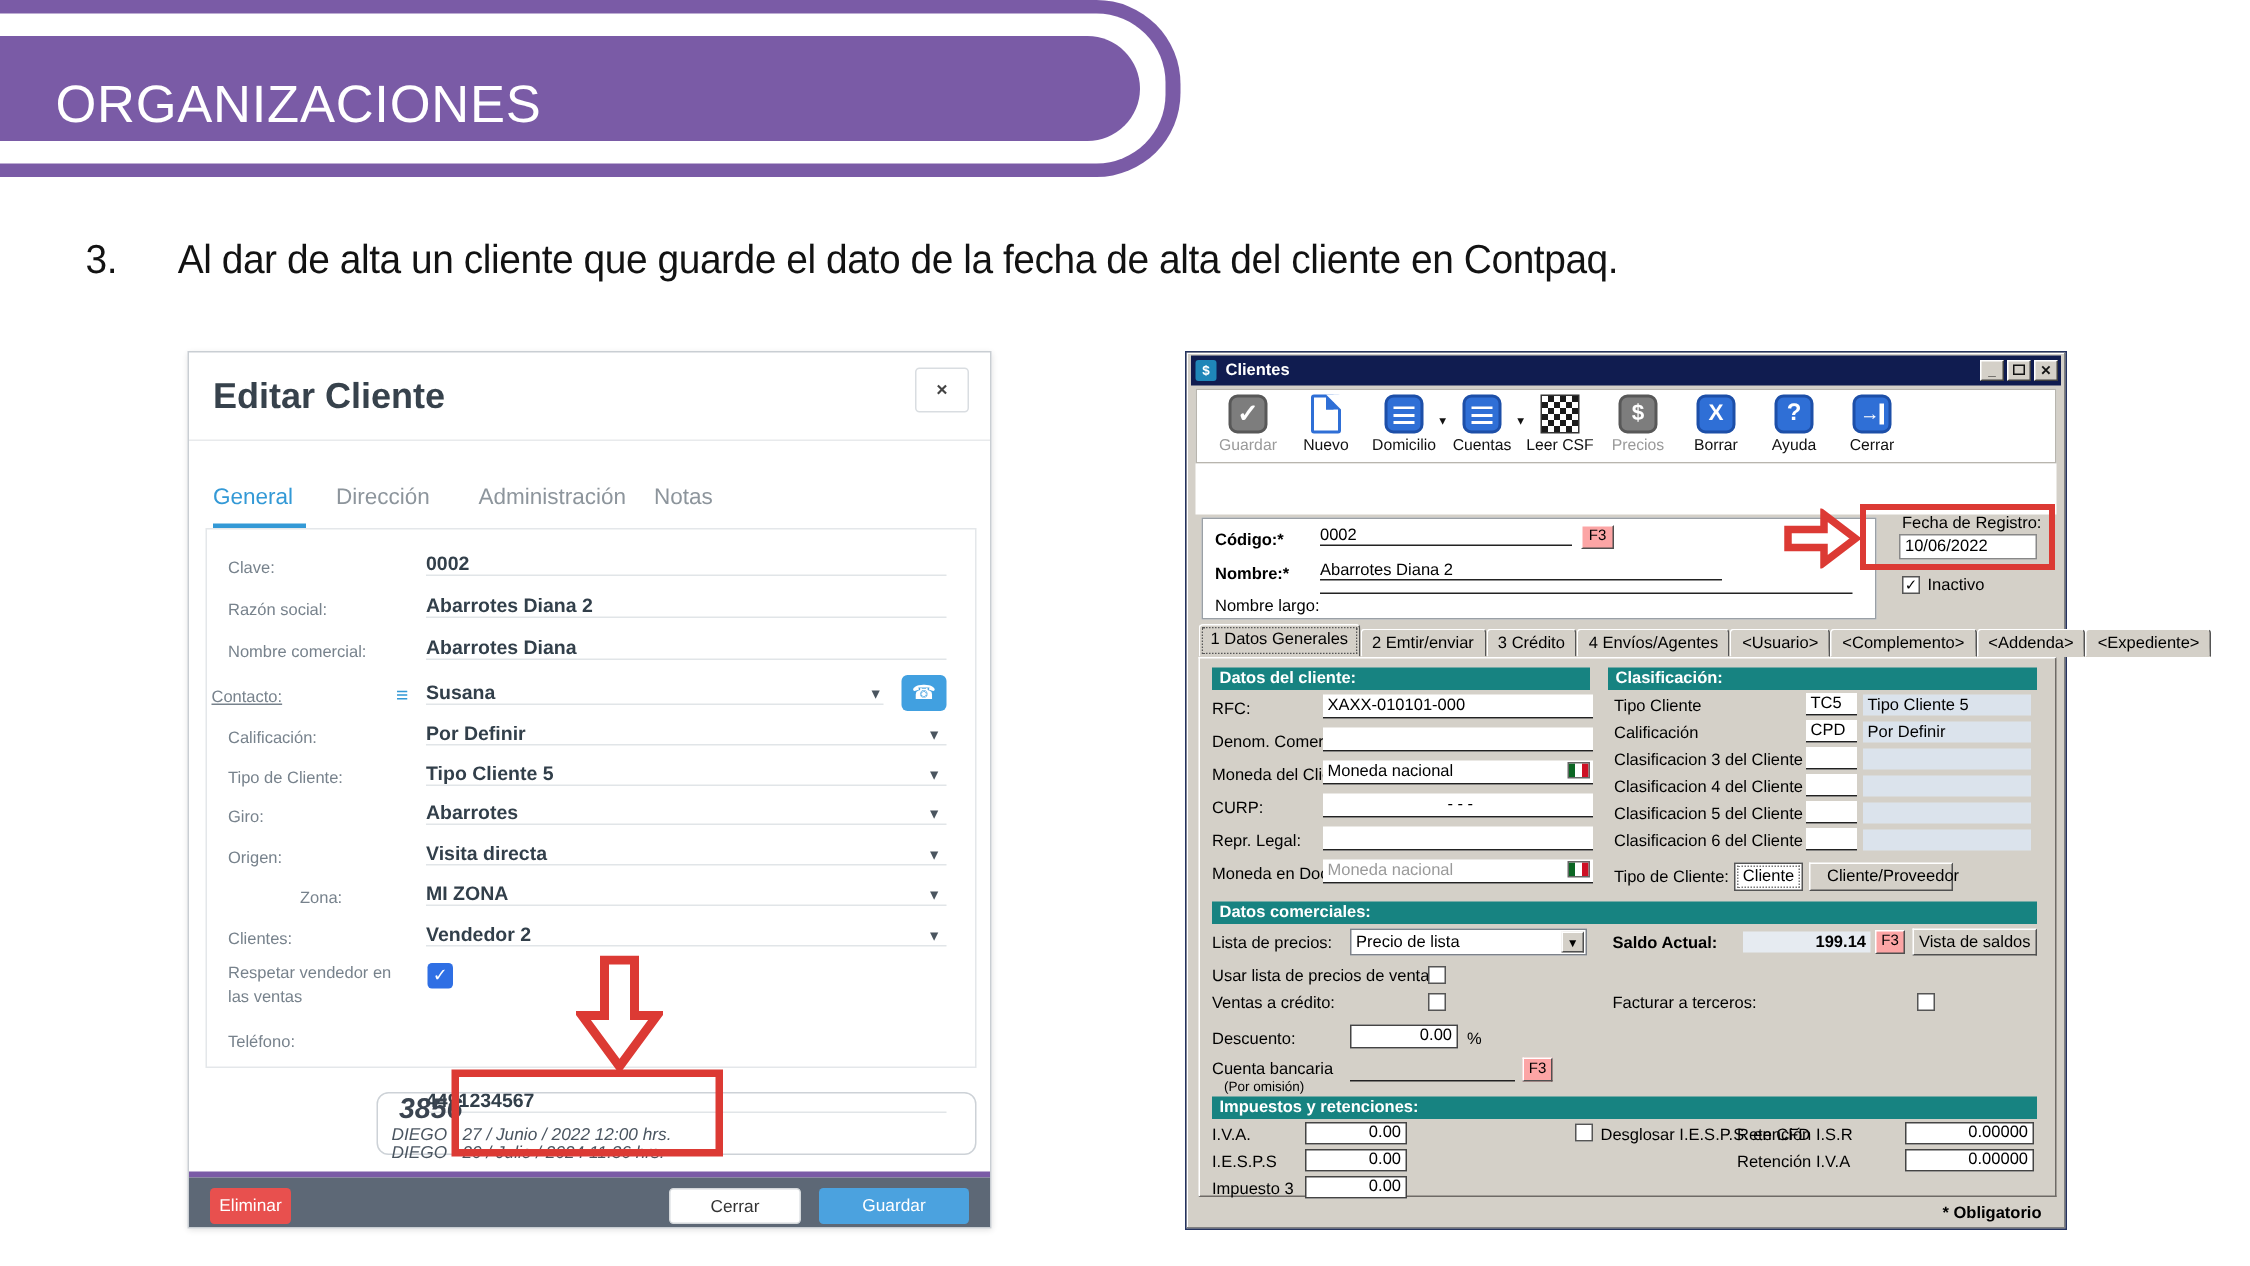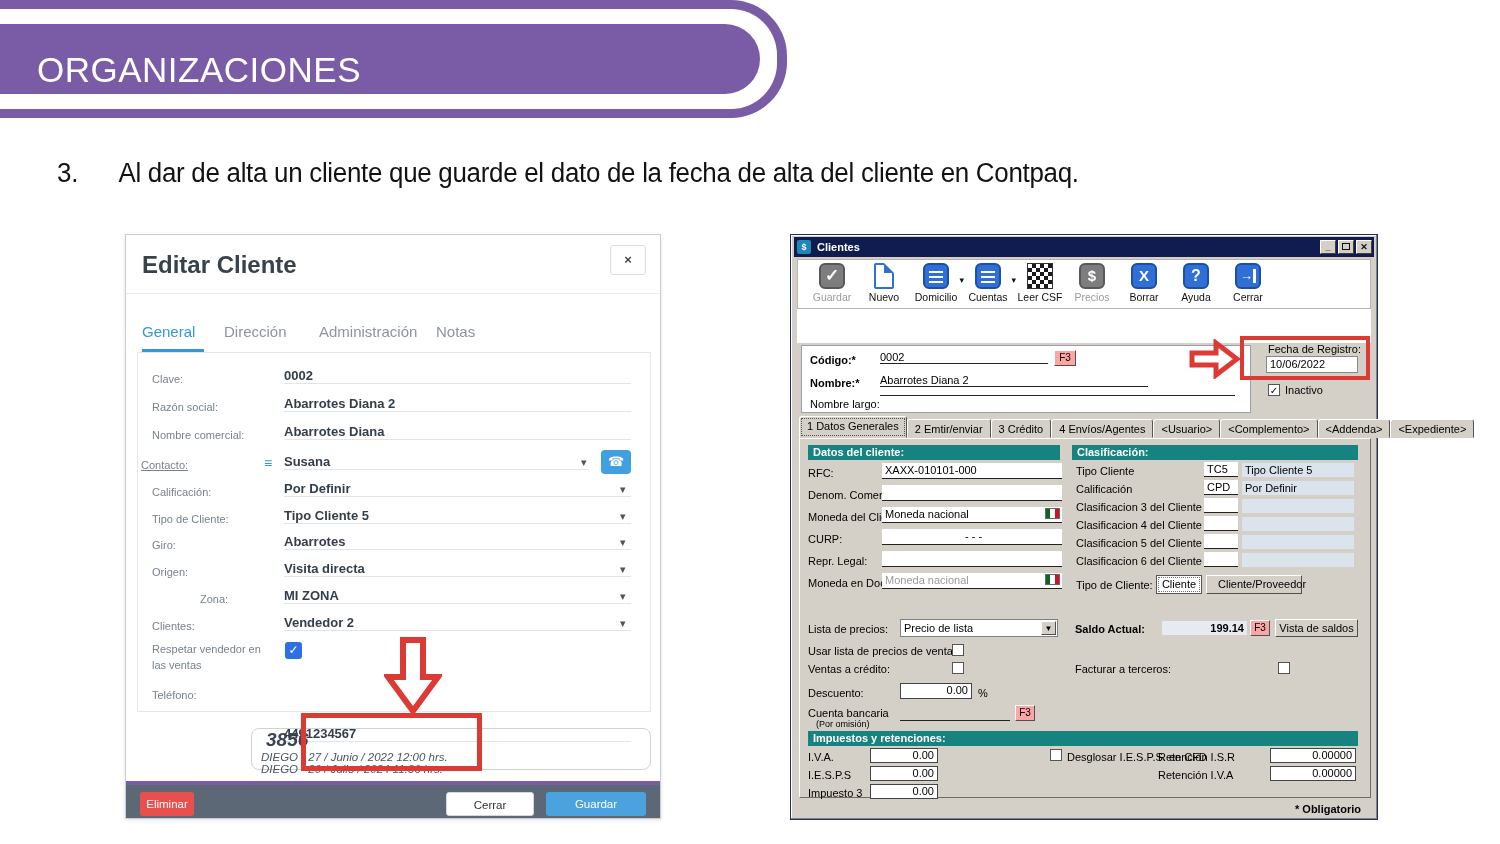--- a/index.html
+++ b/index.html
@@ -302,20 +302,21 @@
     <div class="abs w-label" style="left:276px;top:98px;">Clasificacion 5 del Cliente</div>
     <div class="w-input" style="left:404px;top:95px;width:34px;height:15px;"></div>
     <div class="ro-field" style="left:442px;top:96px;width:112px;"></div>
     <div class="abs w-label" style="left:276px;top:116px;">Clasificacion 6 del Cliente</div>
     <div class="w-input" style="left:404px;top:113px;width:34px;height:15px;"></div>
     <div class="ro-field" style="left:442px;top:114px;width:112px;"></div>
     <div class="abs w-label" style="left:276px;top:140px;">Tipo de Cliente:</div>
     <div class="sunken-btn" style="left:356px;top:136px;width:46px;height:19px;line-height:17px;">Cliente</div>
     <div class="raised-btn" style="left:406px;top:136px;width:96px;height:19px;line-height:17px;padding-left:11px;">Cliente/Proveedor</div>
 
+    <div class="abs teal" style="left:8px;top:162px;width:550px;">Datos comerciales:</div>
     <div class="abs w-label" style="left:8px;top:184px;">Lista de precios:</div>
     <div class="combo" style="left:100px;top:180px;width:158px;height:18px;line-height:16px;padding-left:3px;">
       <span>Precio de lista</span>
       <span class="cb-btn">▼</span>
     </div>
     <div class="abs w-label w-bold" style="left:275px;top:184px;">Saldo Actual:</div>
     <div class="ro-field" style="left:362px;top:182px;width:85px;text-align:right;font-weight:bold;padding-right:3px;background:#e6ebf1;">199.14</div>
     <div class="f3-btn abs" style="left:450px;top:181px;width:20px;height:16px;line-height:14px;">F3</div>
     <div class="raised-btn" style="left:475px;top:180px;width:83px;height:18px;line-height:16px;">Vista de saldos</div>
     <div class="abs w-label" style="left:8px;top:206px;">Usar lista de precios de venta:</div>

